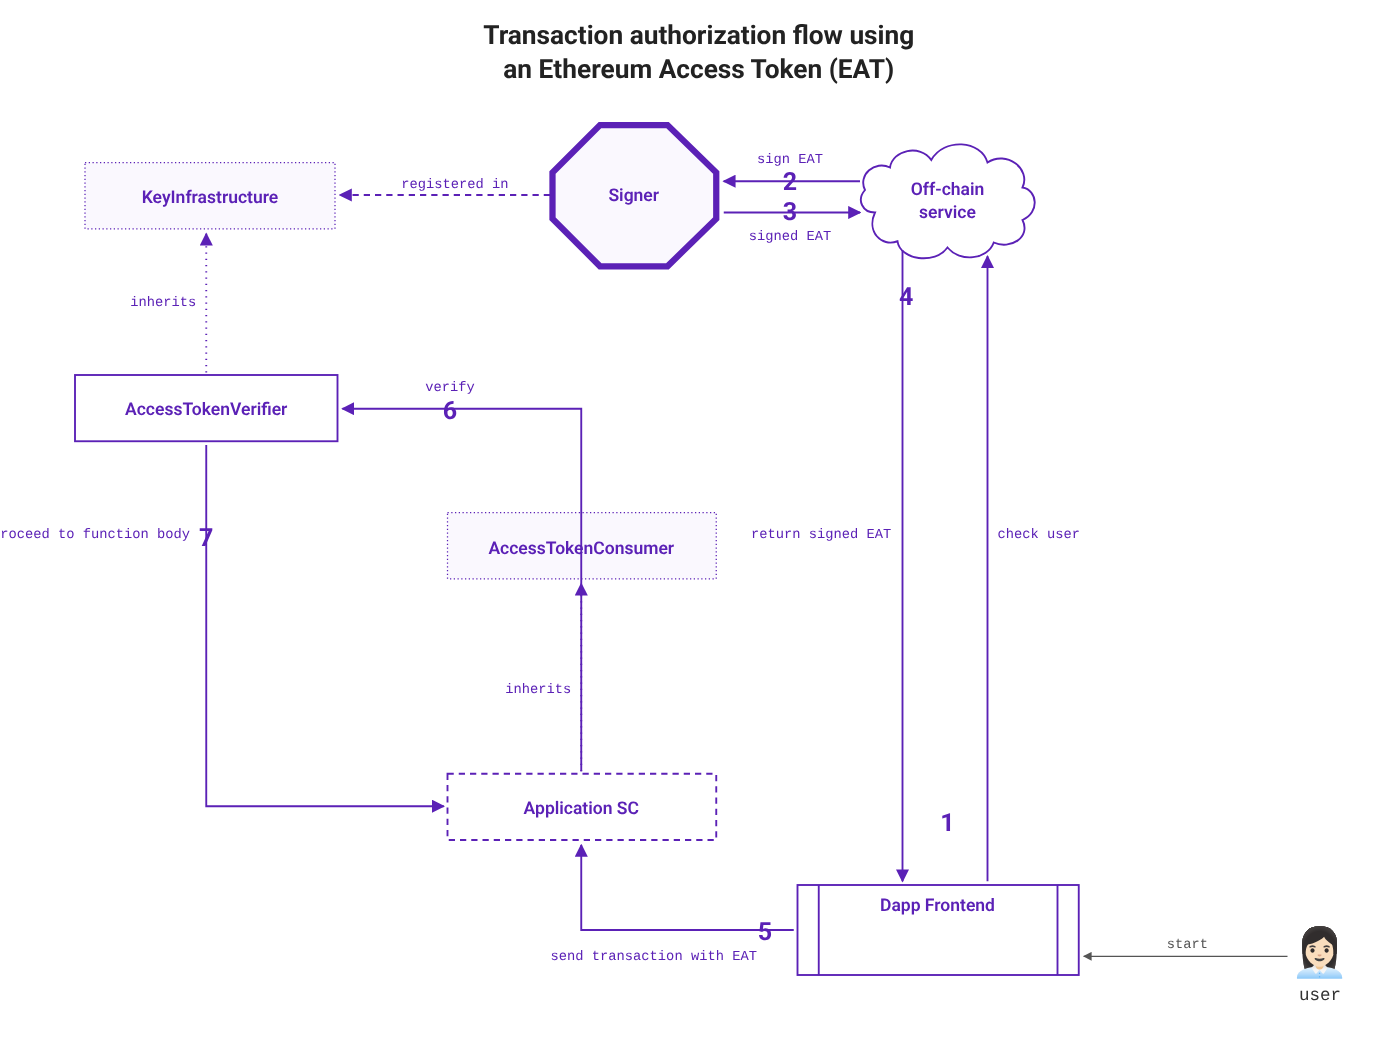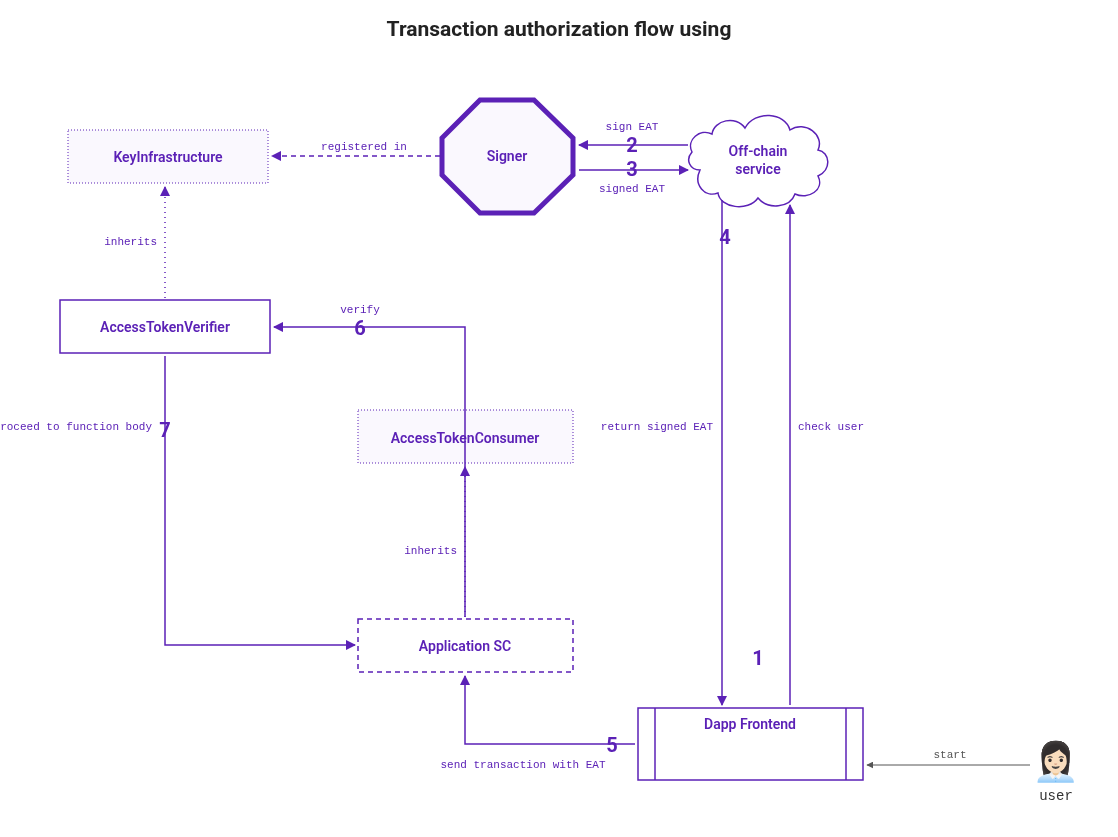--- a/index.html
+++ b/index.html
@@ -104,20 +104,21 @@
   }
   .emoji {
     font-size: 38px;
   }
 </style>
 </head>
 <body>
 
 <div class="title">
   <span>Transaction authorization flow using</span><br>
+  <span>an Ethereum Access Token (EAT)</span>
 </div>
 
 <svg viewBox="0 0 1118 837">
   <defs>
     <marker id="arrow-p" viewBox="0 0 10 10" refX="9" refY="5" markerWidth="7" markerHeight="7" orient="auto-start-reverse">
       <path d="M 0 0 L 10 5 L 0 10 z" class="arrowhead"></path>
     </marker>
     <marker id="arrow-g" viewBox="0 0 10 10" refX="9" refY="5" markerWidth="7" markerHeight="7" orient="auto-start-reverse">
       <path d="M 0 0 L 10 5 L 0 10 z" class="arrowhead-grey"></path>
     </marker>

